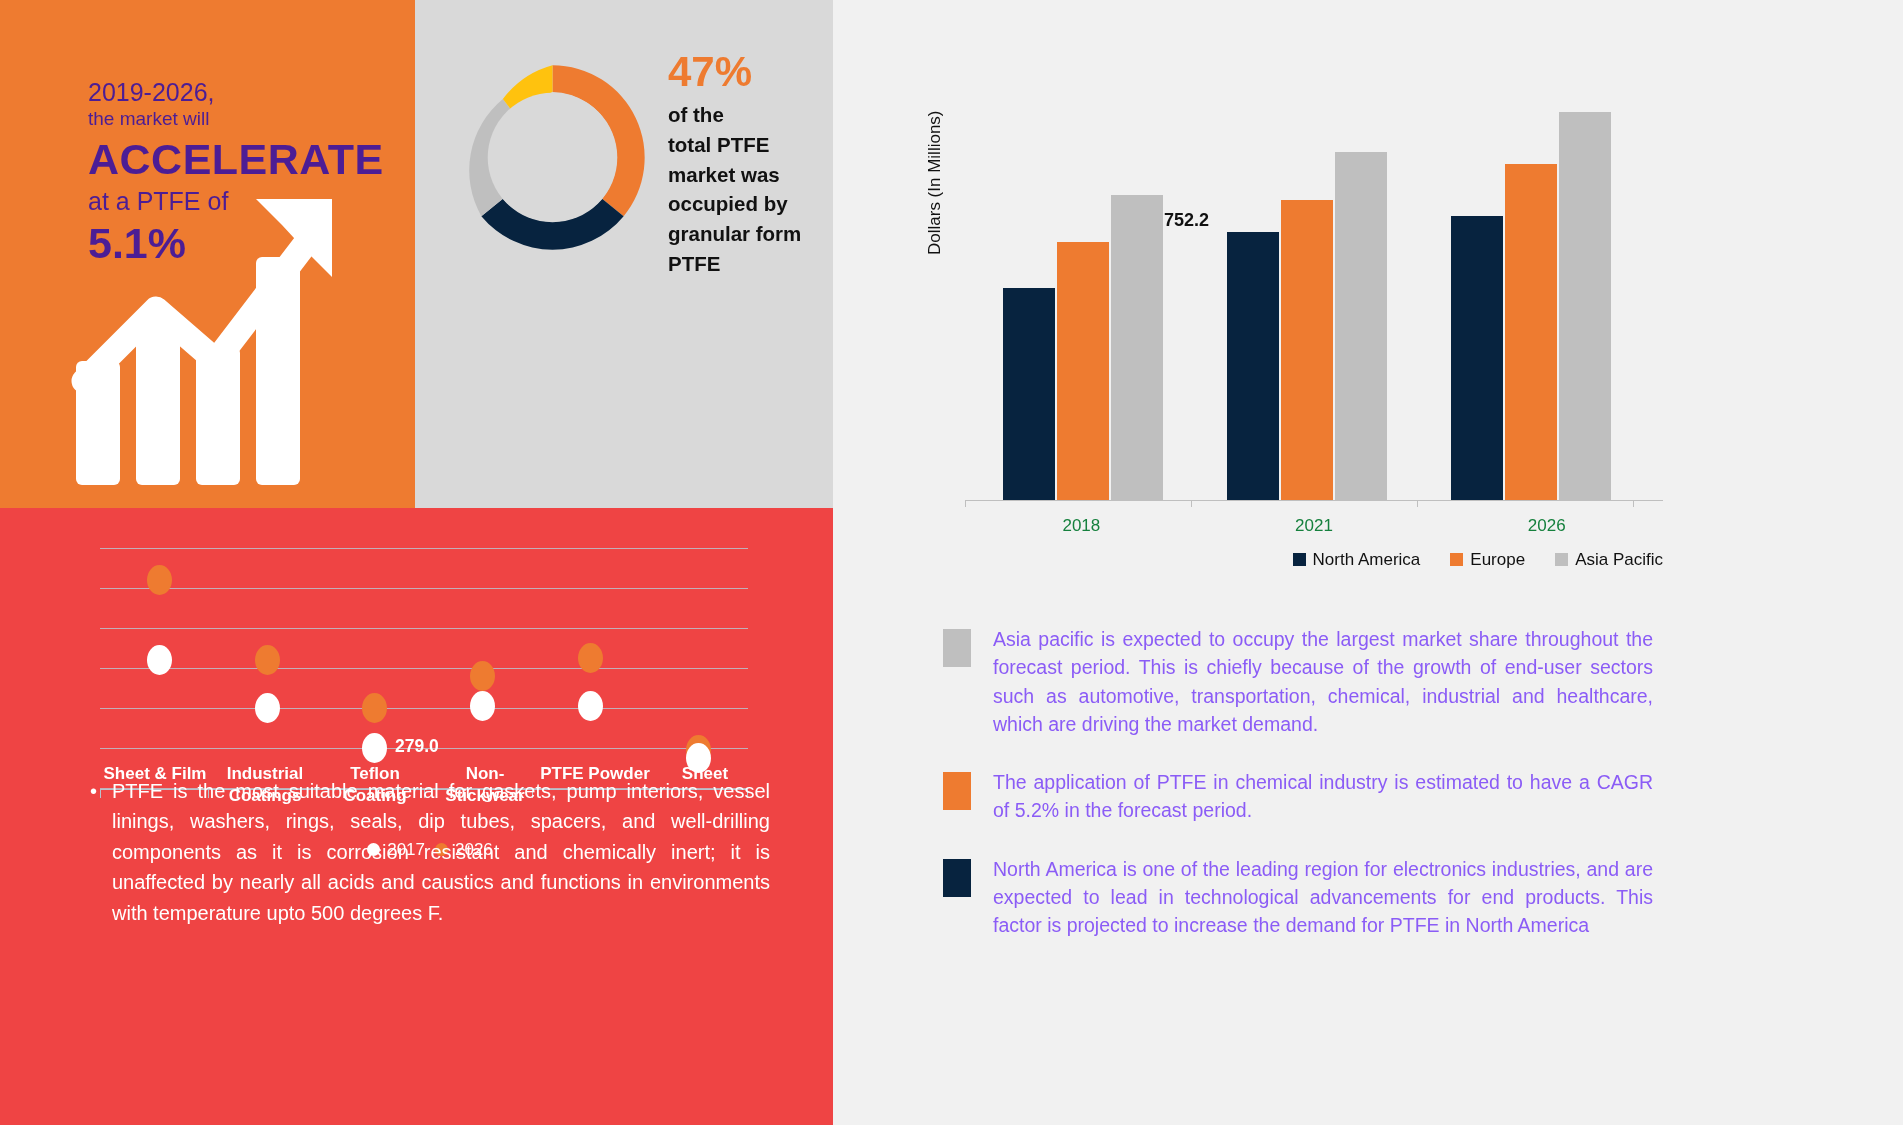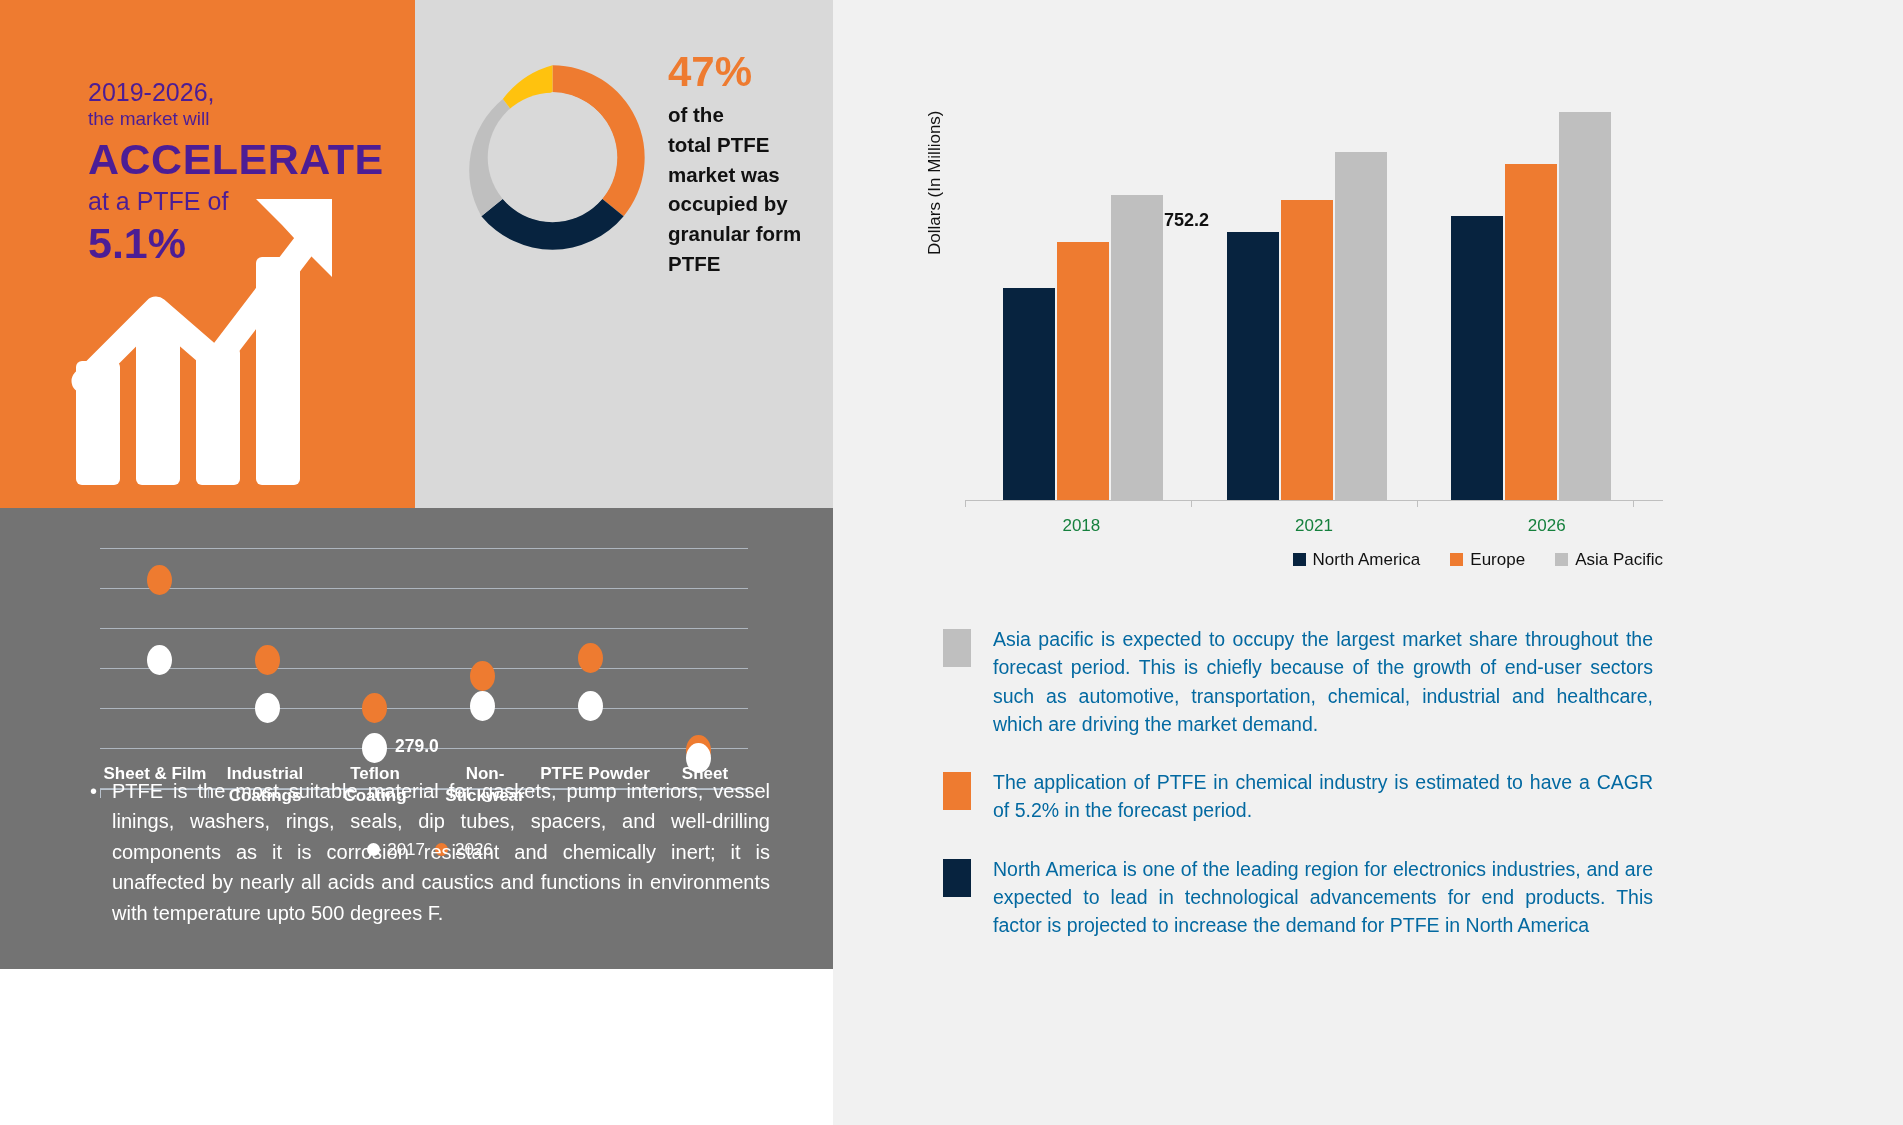--- a/index.html
+++ b/index.html
@@ -35,22 +35,22 @@
   .donut-note{
     position:absolute;left:13px;top:273px;width:395px;
     font-size:20.5px;line-height:1.58;color:#1b1b1b;
   }
   .pct-block{position:absolute;left:253px;top:50px;width:155px;}
   .pct-num{font-size:42px;font-weight:700;color:#ee7b30;line-height:1.05;}
   .pct-desc{font-size:20.5px;font-weight:700;color:#111;line-height:1.45;margin-top:6px;}
 
   
   .dark-panel{
-    position:absolute;left:0;top:508px;width:833px;height:461px;
-    background:#737373;
+    position:absolute;left:0;top:508px;width:833px;height:617px;
+    background:#ef4444;
   }
   .dot-chart{position:absolute;left:100px;top:-60px;width:660px;height:320px;}
   .grid-line{position:absolute;left:0;height:1px;background:#b9c2cc;opacity:.85;}
   .dot{position:absolute;border-radius:50%;}
   .dot.y2017{background:#ffffff;}
   .dot.y2026{background:#ee7b30;}
   .dot-value{
     position:absolute;color:#fff;font-size:17.5px;font-weight:700;
   }
   .axis-base{position:absolute;background:#b9c2cc;}
@@ -95,21 +95,21 @@
   .bar-legend{
     position:absolute;left:32px;top:450px;right:0;
     display:flex;justify-content:flex-end;align-items:center;gap:30px;
     font-size:17px;color:#111;
   }
   .leg-sq{display:inline-block;width:13px;height:13px;margin-right:7px;vertical-align:-1px;}
 
   .insights{position:absolute;left:110px;top:625px;width:710px;}
   .insight{position:relative;margin-bottom:30px;padding-left:50px;}
   .ins-sq{position:absolute;left:0;top:4px;width:28px;height:38px;}
-  .ins-txt{font-size:19.5px;line-height:1.45;color:#0369a1;text-align:justify;}
+  .ins-txt{font-size:19.5px;line-height:1.45;color:#8b5cf6;text-align:justify;}
 </style>
 </head>
 <body>
 
 <div class="page">
 
   <div class="accel-panel">
     <div class="accel-text">
       <div class="accel-l1">2019-2026,</div>
       <div class="accel-l2">the market will</div>

